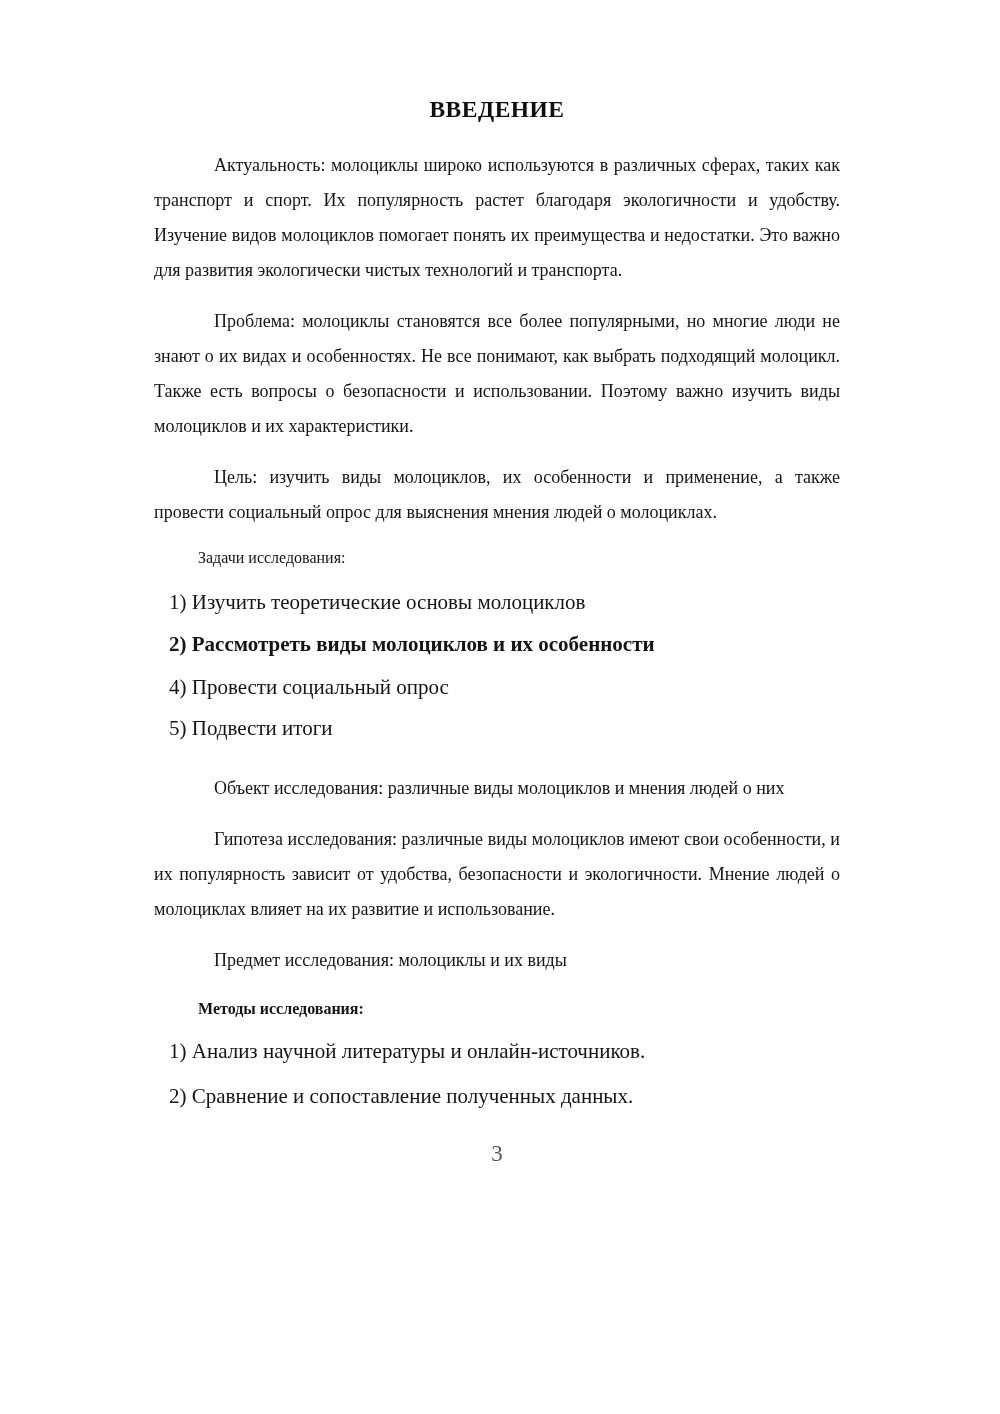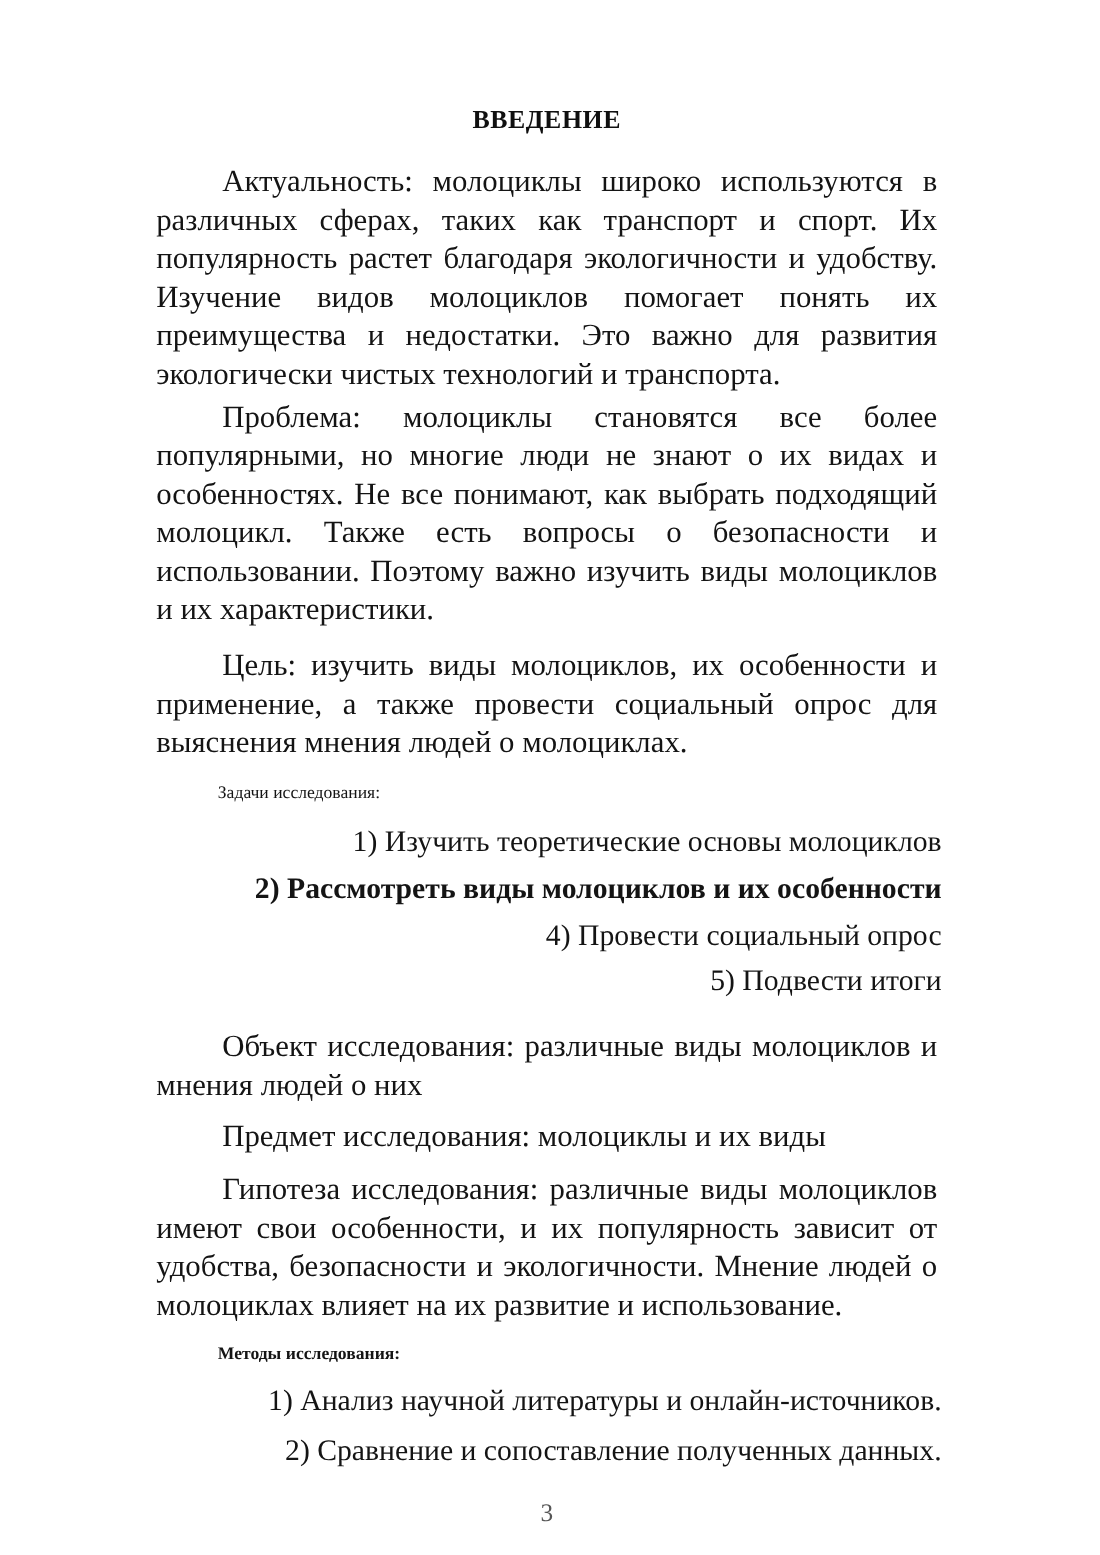--- a/index.html
+++ b/index.html
@@ -24,38 +24,37 @@
   .doc-title {
     font-size: 23.5px;
     line-height: 30px;
     font-weight: bold;
     text-align: center;
     letter-spacing: 0.5px;
     margin: 0 0 24px 0;
     color: #101010;
   }
   .para {
-    font-size: 28px;
+    font-size: 18px;
     line-height: 35px;
     text-align: justify;
     text-indent: 60px;
-    margin: 4px;
+    margin: 16px;
   }
   .heading-line {
     font-size: 16px;
     line-height: 35px;
     text-indent: 60px;
     margin: 0;
   }
   .list-item {
-    font-size: 27px;
+    font-size: 21px;
     line-height: 35px;
     margin: 0;
     padding-left: 31px;
-    text-align: right;
   }
   .page-number {
     font-size: 23px;
     line-height: 35px;
     text-align: center;
     color: #565656;
     margin: 22px 0 0 0;
   }
   
   .mb0  { margin-bottom: 0; }
@@ -89,23 +88,23 @@
 
   <p class="list-item mb8">2) Рассмотреть виды молоциклов и их особенности</p>
 
 
   <p class="list-item mb6">4) Провести социальный опрос</p>
 
   <p class="list-item mb25">5) Подвести итоги</p>
 
   <p class="para mb12">Объект исследования: различные виды молоциклов и мнения людей о них</p>
 
+  <p class="para mb9">Гипотеза исследования: различные виды молоциклов имеют свои особенности, и их популярность зависит от удобства, безопасности и экологичности. Мнение людей о молоциклах влияет на их развитие и использование.</p>
+
   <p class="para mb13">Предмет исследования: молоциклы и их виды</p>
-
-  <p class="para mb9">Гипотеза исследования: различные виды молоциклов имеют свои особенности, и их популярность зависит от удобства, безопасности и экологичности. Мнение людей о молоциклах влияет на их развитие и использование.</p>
 
   <p class="heading-line mb8">Методы исследования:</p>
 
   <p class="list-item mb10">1) Анализ научной литературы и онлайн-источников.</p>
 
   <p class="list-item mb22">2) Сравнение и сопоставление полученных данных.</p>
 
   <div class="page-number">3</div>
 
 </div>

